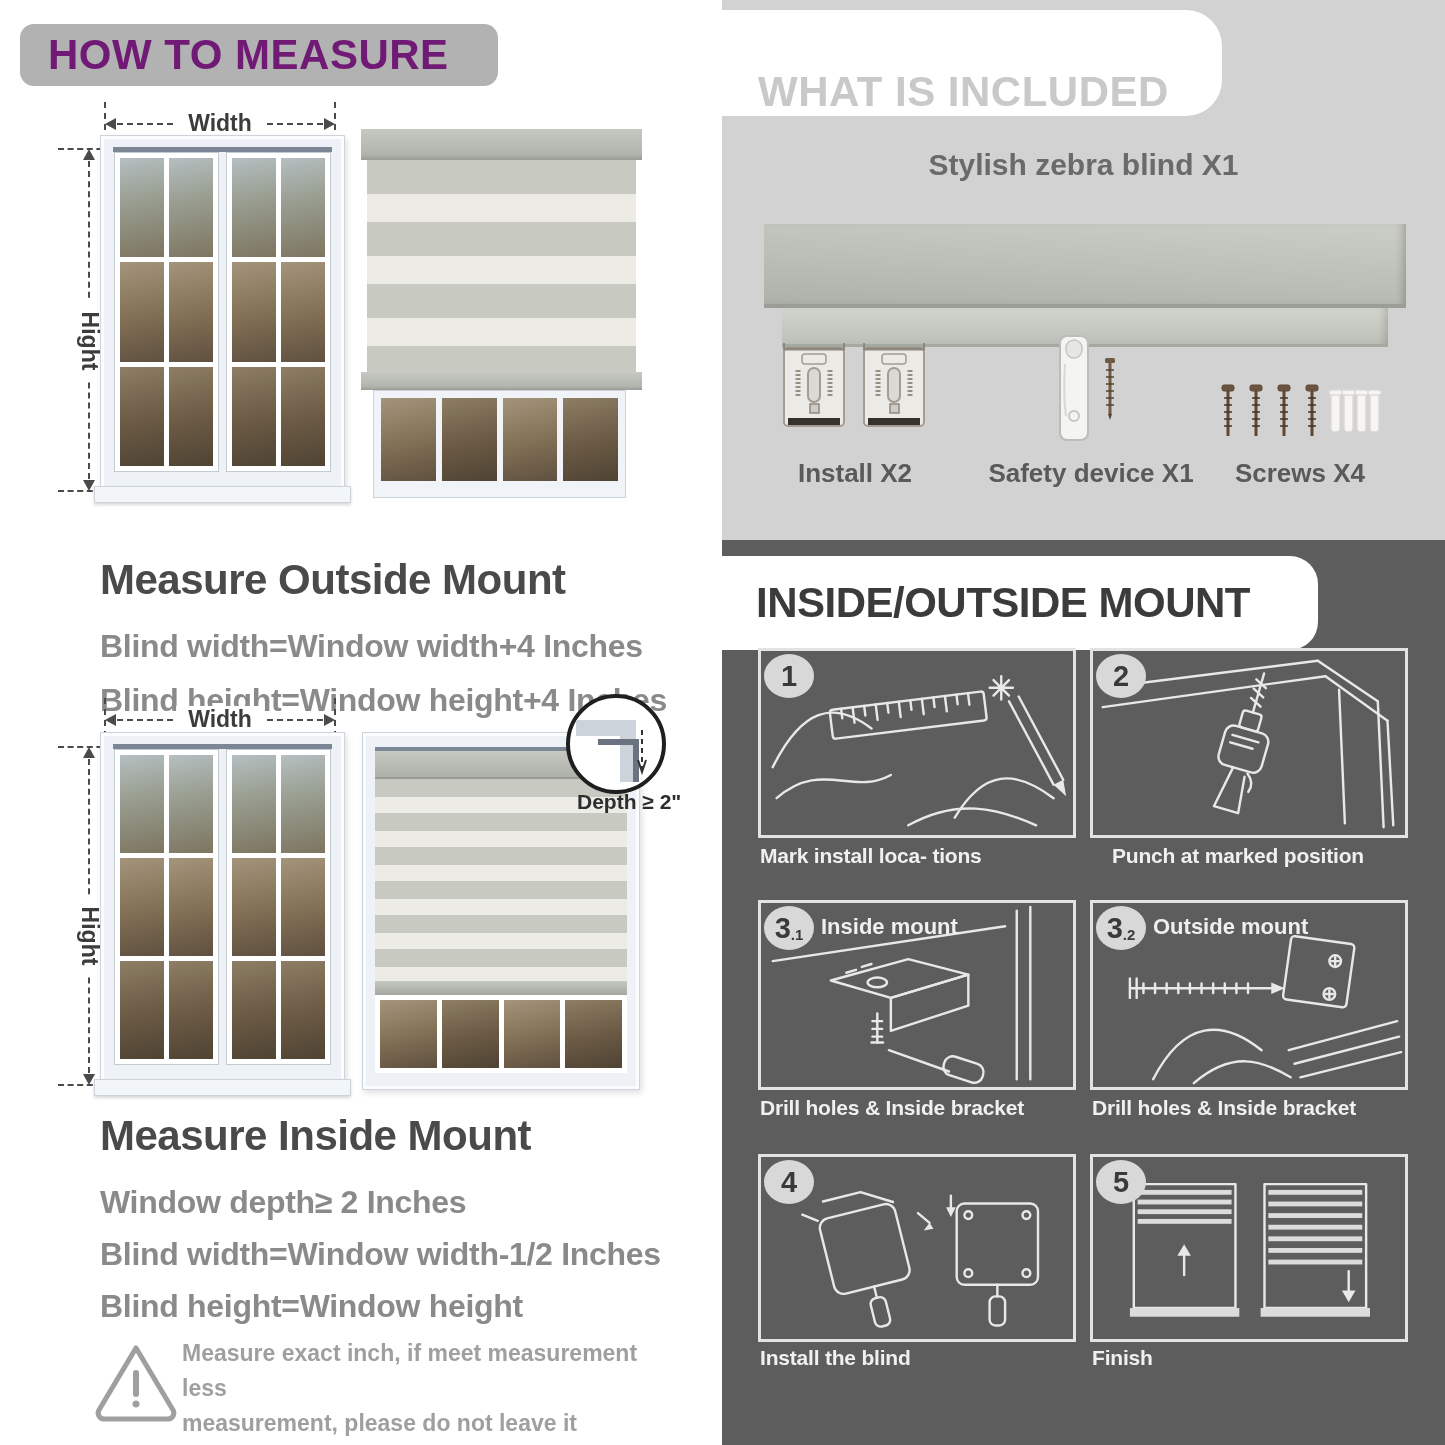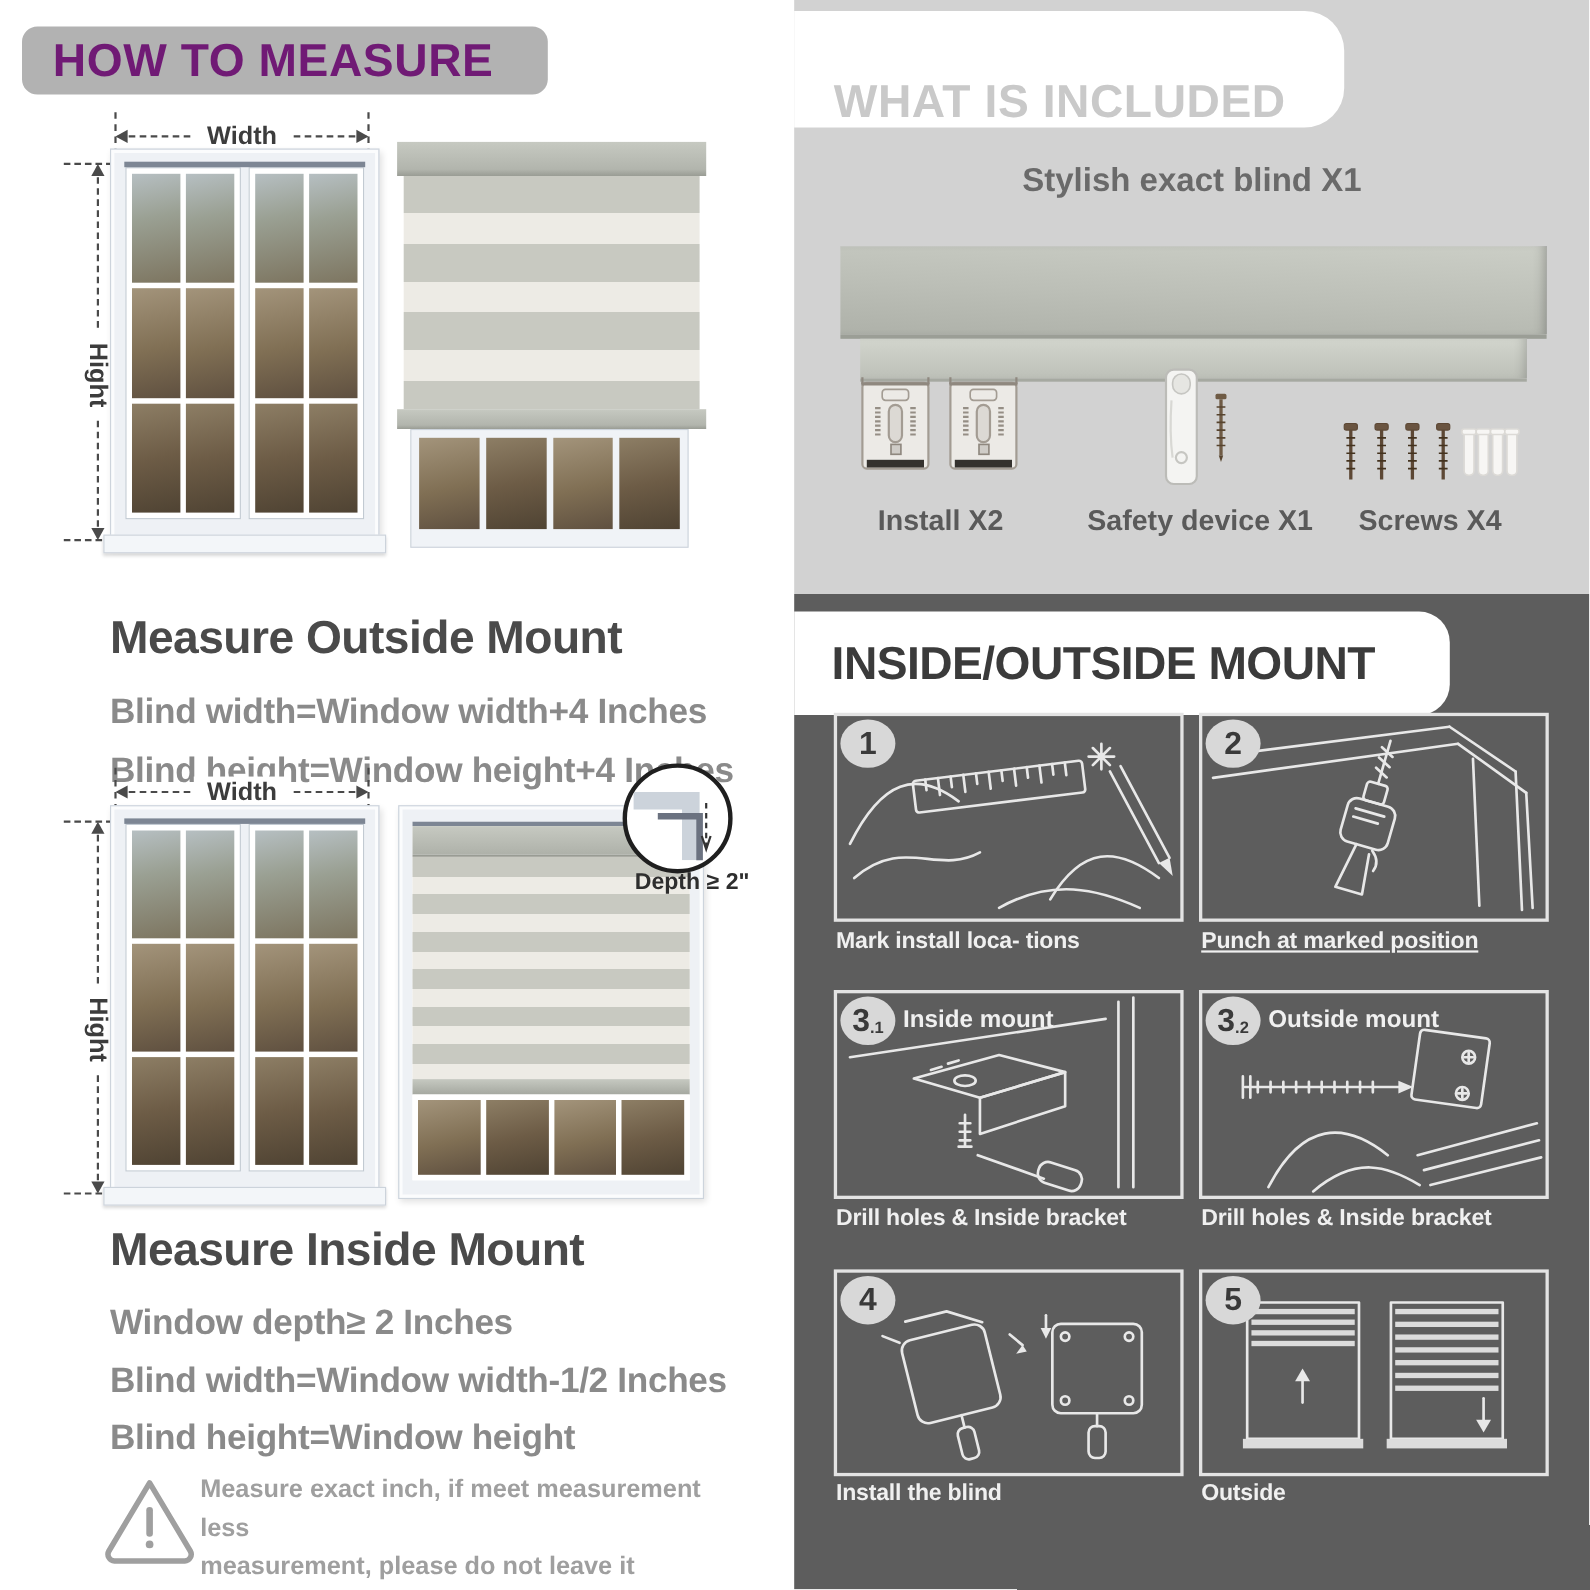--- a/index.html
+++ b/index.html
@@ -235,21 +235,21 @@
   </svg>
   <div class="note-text" style="left:182px;top:1336px;width:470px;">
     <div>Measure exact inch, if meet measurement less</div>
     <div>measurement, please do not leave it</div>
   </div>
 
   <div class="panel-gray">
     <div class="inc-header">
       <span>WHAT IS INCLUDED</span>
     </div>
-    <div class="inc-product">Stylish exact blind X1</div>
+    <div class="inc-product">Stylish zebra blind X1</div>
 
     <div class="hr-top"></div>
     <div class="hr-roll"></div>
 
     <svg class="abs" style="left:60px;top:340px;" width="146" height="98" viewBox="0 0 146 98">
       <g>
         <rect x="2" y="8" width="60" height="78" rx="4" fill="#eceae6" stroke="#a39c93" stroke-width="2"></rect>
         <path d="M1,9 H63" stroke="#8f887f" stroke-width="3"></path>
         <path d="M2,9 V3 M62,9 V3" stroke="#8f887f" stroke-width="2"></path>
         <rect x="20" y="14" width="24" height="10" rx="3" fill="none" stroke="#a39c93" stroke-width="1.5"></rect>
@@ -354,21 +354,21 @@
           <rect class="la" x="128" y="82" width="46" height="42" rx="9"></rect>
           <path class="la" d="M136,92 h28 M136,100 h24"></path>
           <path class="la" d="M146,124 L138,168 L164,168 L160,130"></path>
           <path class="la" d="M162,126 q10,8 6,18"></path>
         </g>
       </svg>
       <div class="badge">
         <span>2</span>
       </div>
     </div>
-    <div class="caption" style="left:370px;top:304px;text-decoration:underline;">Punch at  marked position</div>
+    <div class="caption" style="left:390px;top:304px;">Punch at  marked position</div>
 
     <div class="step" style="left:36px;top:360px;">
       <svg class="step-art" viewBox="0 0 318 190">
         <path class="la" d="M262,8 V182 M276,4 V182"></path>
         <path class="la" d="M10,60 L250,24"></path>
         <path class="la" d="M70,80 L150,58 L212,74 L132,98 Z"></path>
         <path class="la" d="M132,98 L212,74 V106 L132,132 Z"></path>
         <ellipse class="la" cx="118" cy="82" rx="10" ry="5"></ellipse>
         <path class="la" d="M86,72 l10,-3 M102,66 l10,-3"></path>
         <path class="la" d="M118,144 V114"></path>
@@ -456,16 +456,16 @@
           <rect x="179" y="106" width="97" height="5"></rect>
         </g>
         <path class="la" d="M262,118 V142"></path>
         <path d="M255,138 L262,150 L269,138 Z" fill="#e8e8e8"></path>
         <rect x="171" y="156" width="113" height="9" fill="#dcdcdc"></rect>
       </svg>
       <div class="badge">
         <span>5</span>
       </div>
     </div>
-    <div class="caption" style="left:370px;top:806px;">Outside</div>
+    <div class="caption" style="left:370px;top:806px;">Finish</div>
   </div>
 
 </div>
 
 </body></html>

